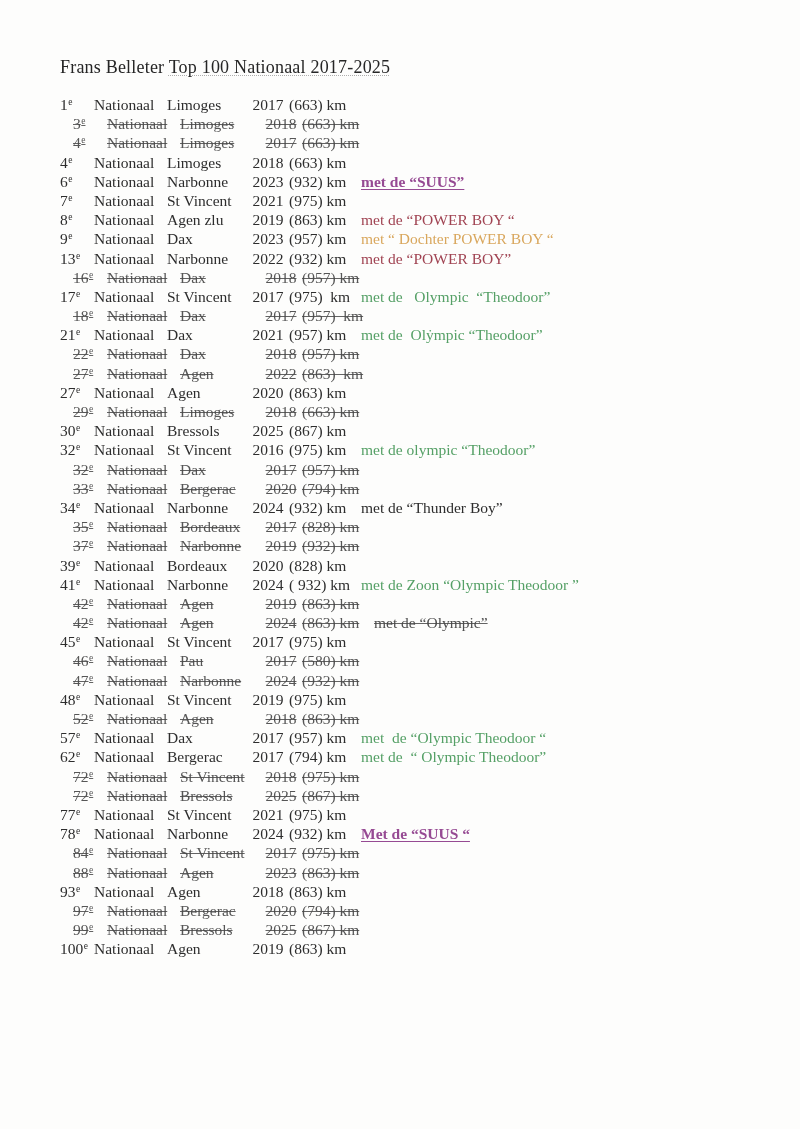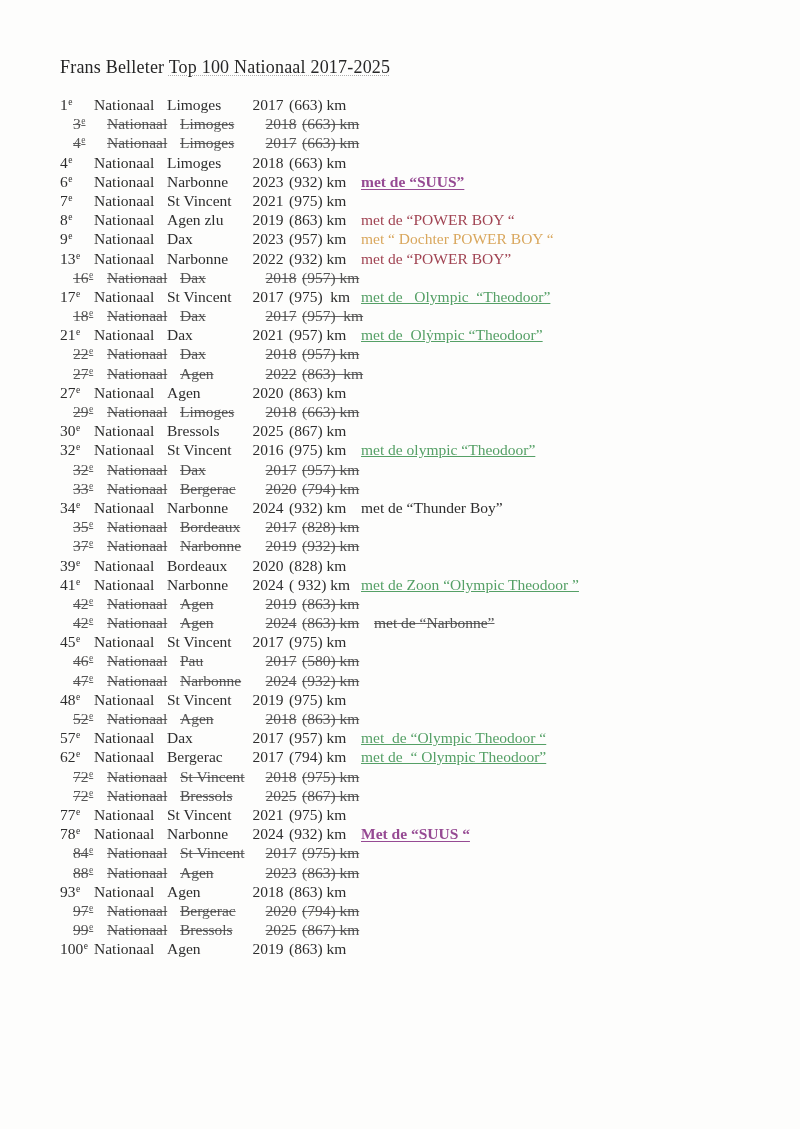--- a/index.html
+++ b/index.html
@@ -50,21 +50,21 @@
   }
   
   .note-purple{
     color:var(--purple,#964a93);font-weight:700;
     text-decoration:underline;
     text-decoration-color:var(--purple,#964a93);
     text-underline-offset:2px;
   }
   .note-red{color:var(--red,#a04352);}
   .note-orange{color:var(--orange,#d9a75d);text-align:right;}
-  .note-green{color:var(--green,#55a066);text-decoration:underline;}
+  .note-green{color:var(--green,#55a066);}
   .note-black{color:#2d2d2d;font-family:Liberation Serif, serif;}
   .note-struck{
     color:#4f4f4f;
     text-decoration:line-through;
     text-decoration-color:rgba(72,72,72,.85);
   }
 </style>
 </head>
 <body>
 
@@ -92,21 +92,21 @@
       <div class="row"><span class="c rank">30<span class="sup">e</span></span><span class="c race">Nationaal</span><span class="c place">Bressols</span><span class="c year">2025</span><span class="c dist">(867) km</span></div>
       <div class="row"><span class="c rank">32<span class="sup">e</span></span><span class="c race">Nationaal</span><span class="c place">St Vincent</span><span class="c year">2016</span><span class="c dist">(975) km</span><span class="c note note-green">met de olympic “Theodoor”</span></div>
       <div class="row struck"><span class="c rank">32<span class="sup">e</span></span><span class="c race">Nationaal</span><span class="c place">Dax</span><span class="c year">2017</span><span class="c dist">(957) km</span></div>
       <div class="row struck"><span class="c rank">33<span class="sup">e</span></span><span class="c race">Nationaal</span><span class="c place">Bergerac</span><span class="c year">2020</span><span class="c dist">(794) km</span></div>
       <div class="row"><span class="c rank">34<span class="sup">e</span></span><span class="c race">Nationaal</span><span class="c place">Narbonne</span><span class="c year">2024</span><span class="c dist">(932) km</span><span class="c note note-black">met de “Thunder Boy”</span></div>
       <div class="row struck"><span class="c rank">35<span class="sup">e</span></span><span class="c race">Nationaal</span><span class="c place">Bordeaux</span><span class="c year">2017</span><span class="c dist">(828) km</span></div>
       <div class="row struck"><span class="c rank">37<span class="sup">e</span></span><span class="c race">Nationaal</span><span class="c place">Narbonne</span><span class="c year">2019</span><span class="c dist">(932) km</span></div>
       <div class="row"><span class="c rank">39<span class="sup">e</span></span><span class="c race">Nationaal</span><span class="c place">Bordeaux</span><span class="c year">2020</span><span class="c dist">(828) km</span></div>
       <div class="row"><span class="c rank">41<span class="sup">e</span></span><span class="c race">Nationaal</span><span class="c place">Narbonne</span><span class="c year">2024</span><span class="c dist">( 932) km</span><span class="c note note-green">met de Zoon “Olympic Theodoor ”</span></div>
       <div class="row struck"><span class="c rank">42<span class="sup">e</span></span><span class="c race">Nationaal</span><span class="c place">Agen</span><span class="c year">2019</span><span class="c dist">(863) km</span></div>
-      <div class="row struck"><span class="c rank">42<span class="sup">e</span></span><span class="c race">Nationaal</span><span class="c place">Agen</span><span class="c year">2024</span><span class="c dist">(863) km</span><span class="c note note-struck">met de “Narbonne”</span></div>
+      <div class="row struck"><span class="c rank">42<span class="sup">e</span></span><span class="c race">Nationaal</span><span class="c place">Agen</span><span class="c year">2024</span><span class="c dist">(863) km</span><span class="c note note-struck">met de “Olympic”</span></div>
       <div class="row"><span class="c rank">45<span class="sup">e</span></span><span class="c race">Nationaal</span><span class="c place">St Vincent</span><span class="c year">2017</span><span class="c dist">(975) km</span></div>
       <div class="row struck"><span class="c rank">46<span class="sup">e</span></span><span class="c race">Nationaal</span><span class="c place">Pau</span><span class="c year">2017</span><span class="c dist">(580) km</span></div>
       <div class="row struck"><span class="c rank">47<span class="sup">e</span></span><span class="c race">Nationaal</span><span class="c place">Narbonne</span><span class="c year">2024</span><span class="c dist">(932) km</span></div>
       <div class="row"><span class="c rank">48<span class="sup">e</span></span><span class="c race">Nationaal</span><span class="c place">St Vincent</span><span class="c year">2019</span><span class="c dist">(975) km</span></div>
       <div class="row struck"><span class="c rank">52<span class="sup">e</span></span><span class="c race">Nationaal</span><span class="c place">Agen</span><span class="c year">2018</span><span class="c dist">(863) km</span></div>
       <div class="row"><span class="c rank">57<span class="sup">e</span></span><span class="c race">Nationaal</span><span class="c place">Dax</span><span class="c year">2017</span><span class="c dist">(957) km</span><span class="c note note-green">met  de “Olympic Theodoor “</span></div>
       <div class="row"><span class="c rank">62<span class="sup">e</span></span><span class="c race">Nationaal</span><span class="c place">Bergerac</span><span class="c year">2017</span><span class="c dist">(794) km</span><span class="c note note-green">met de  “ Olympic Theodoor”</span></div>
       <div class="row struck"><span class="c rank">72<span class="sup">e</span></span><span class="c race">Nationaal</span><span class="c place">St Vincent</span><span class="c year">2018</span><span class="c dist">(975) km</span></div>
       <div class="row struck"><span class="c rank">72<span class="sup">e</span></span><span class="c race">Nationaal</span><span class="c place">Bressols</span><span class="c year">2025</span><span class="c dist">(867) km</span></div>
       <div class="row"><span class="c rank">77<span class="sup">e</span></span><span class="c race">Nationaal</span><span class="c place">St Vincent</span><span class="c year">2021</span><span class="c dist">(975) km</span></div>

